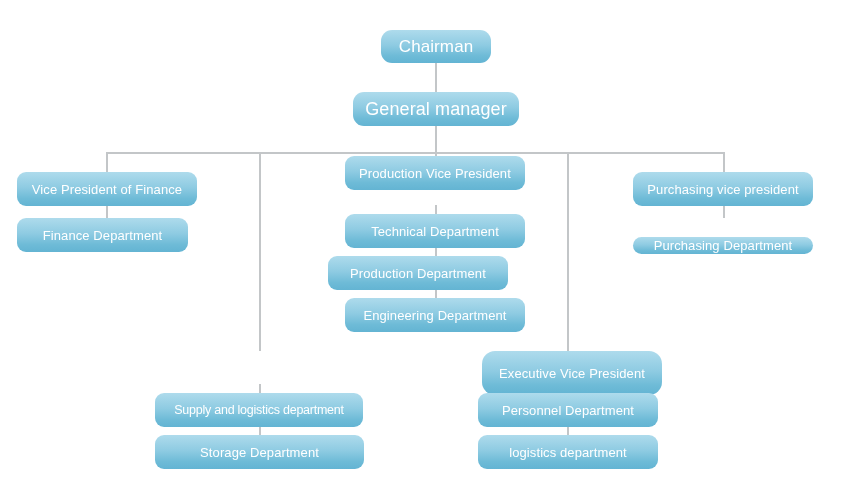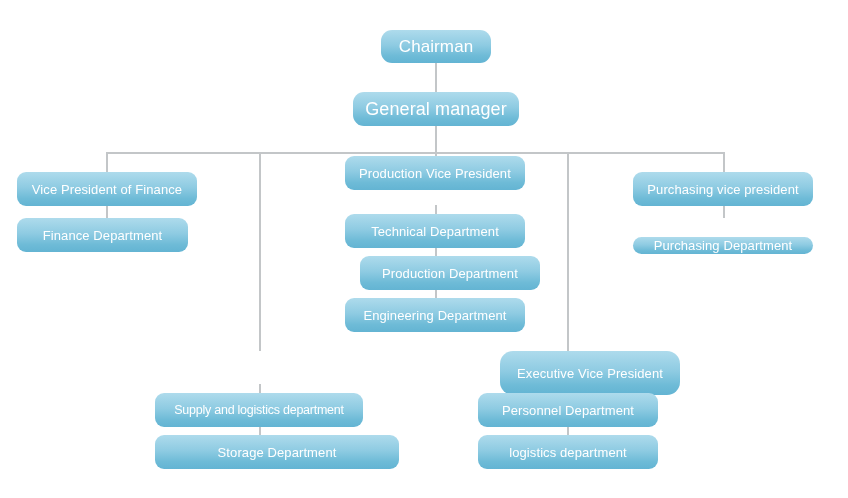--- a/index.html
+++ b/index.html
@@ -98,32 +98,32 @@
   <div class="node" style="left:17px; top:172px; width:180px; height:34px;">Vice President of Finance</div>
 
   <div class="node sub-root" style="left:353px; top:92px; width:166px; height:34px;">General manager</div>
 
   <div class="node" style="left:17px; top:218px; width:171px; height:34px;">Finance Department</div>
 
   <div class="node" style="left:345px; top:156px; width:180px; height:34px;">Production Vice President</div>
 
   <div class="node" style="left:345px; top:214px; width:180px; height:34px;">Technical Department</div>
 
-  <div class="node" style="left:360px; top:256px; width:180px; height:34px;">Production Department</div>
+  <div class="node" style="left:328px; top:256px; width:180px; height:34px;">Production Department</div>
 
   <div class="node" style="left:345px; top:298px; width:180px; height:34px;">Engineering Department</div>
 
   <div class="node" style="left:633px; top:172px; width:180px; height:34px;">Purchasing vice president</div>
 
   <div class="node" style="left:633px; top:218px; width:180px; height:17px;margin-top:19px;">Purchasing Department</div>
 
 
   <div class="node condensed" style="left:155px; top:393px; width:208px; height:34px;">Supply and logistics department</div>
 
-  <div class="node" style="left:155px; top:435px; width:244px; height:34px;">Storage Department</div>
+  <div class="node" style="left:155px; top:435px; width:209px; height:34px;">Storage Department</div>
 
-  <div class="node" style="left:500px; top:351px; width:180px; height:44px;border-radius:13px;">Executive Vice President</div>
+  <div class="node" style="left:482px; top:351px; width:180px; height:44px;border-radius:13px;">Executive Vice President</div>
 
   <div class="node" style="left:478px; top:393px; width:180px; height:34px;">Personnel Department</div>
 
   <div class="node" style="left:478px; top:435px; width:180px; height:34px;">logistics department</div>
 
 </div>
 
 </body></html>

